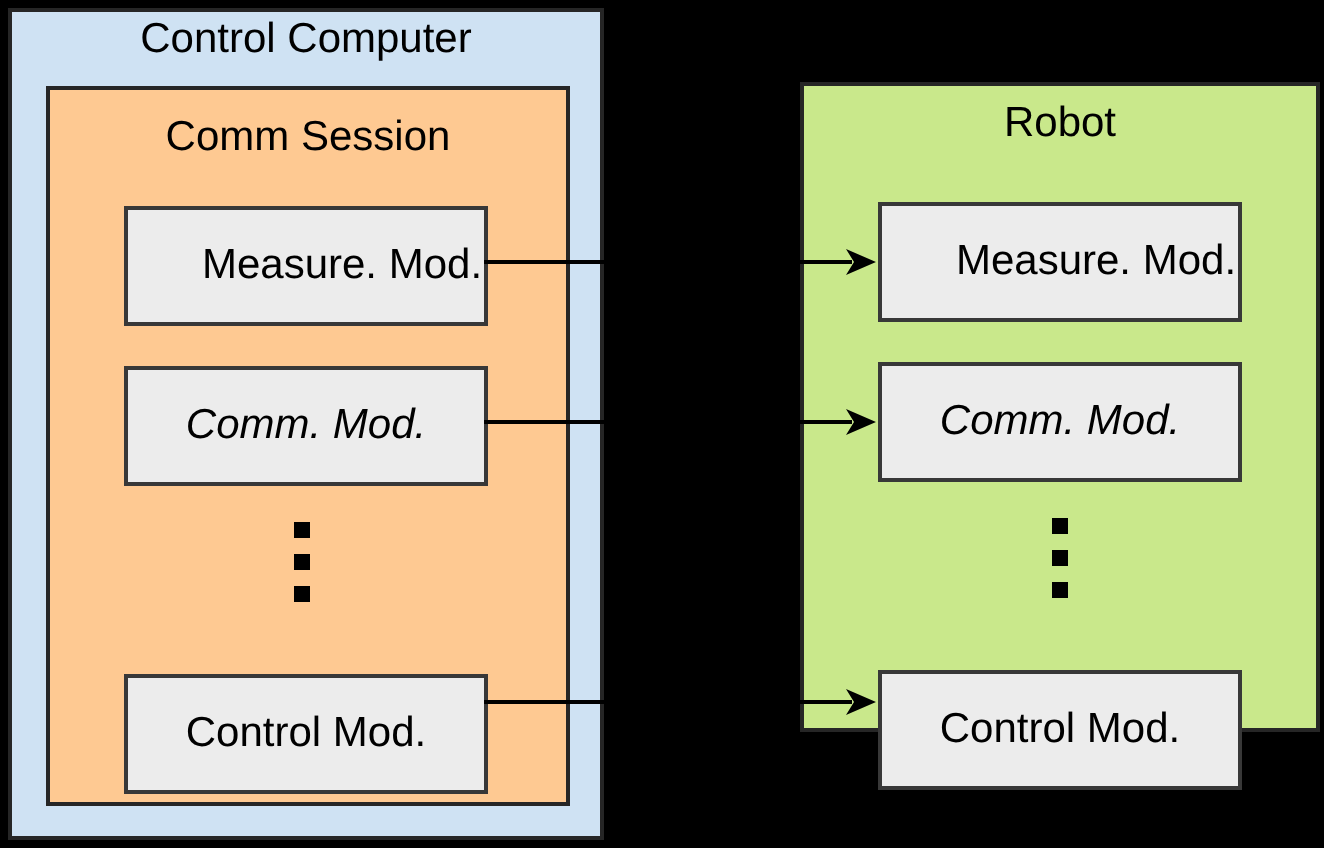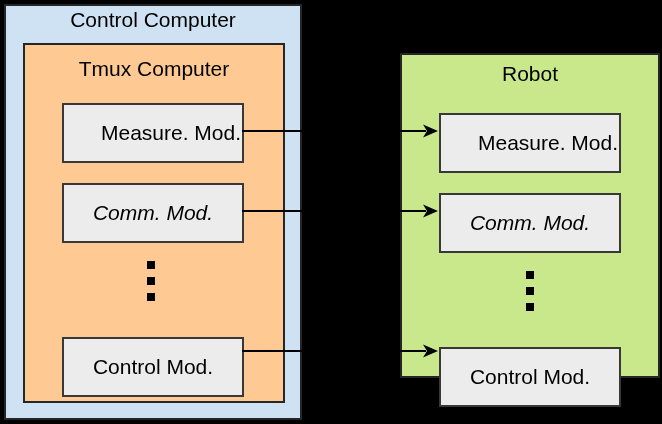--- a/index.html
+++ b/index.html
@@ -17,21 +17,21 @@
   .canvas{
     position:relative;width:662px;height:424px;overflow:hidden;
     background:var(--background);
     font-family:"Liberation Sans", sans-serif;
     color:var(--text);
   }
   .box{position:absolute;box-sizing:border-box;}
   .container-box{border:2px solid var(--container-border);}
   .control-computer{left:4px;top:4px;width:298px;height:416px;background:var(--control-computer-fill);}
   .tmux-session{left:17px;top:37px;width:262px;height:360px;background:var(--tmux-session-fill);border:2px solid var(--container-border);}
-  .robot{left:400px;top:41px;width:260px;height:325px;background:var(--robot-fill);margin-top:12px;}
+  .robot{left:400px;top:41px;width:260px;height:325px;background:var(--robot-fill);}
   .panel-title{display:block;width:100%;text-align:center;font-size:21px;line-height:24px;}
   .cc-title{margin-top:2px;}
   .tmux-title{margin-top:12px;}
   .robot-title{margin-top:7px;}
   .module{
     position:absolute;width:182px;height:60px;box-sizing:border-box;
     background:var(--module-fill);border:2px solid var(--module-border);
     display:flex;align-items:center;justify-content:center;
     font-size:21px;
   }
@@ -50,21 +50,21 @@
 </style>
 </head>
 <body>
 
 <div class="canvas">
 
   <div class="box container-box control-computer">
     <span class="panel-title cc-title">Control Computer</span>
 
     <div class="box tmux-session">
-      <span class="panel-title tmux-title">Tmux Computer</span>
+      <span class="panel-title tmux-title">Comm Session</span>
 
       <div class="module m1">
         <span>Measure. Mod.</span>
       </div>
       <div class="module m2">
         <span>Comm. Mod.</span>
       </div>
       <div class="dots">
         <span></span>
         <span></span>

